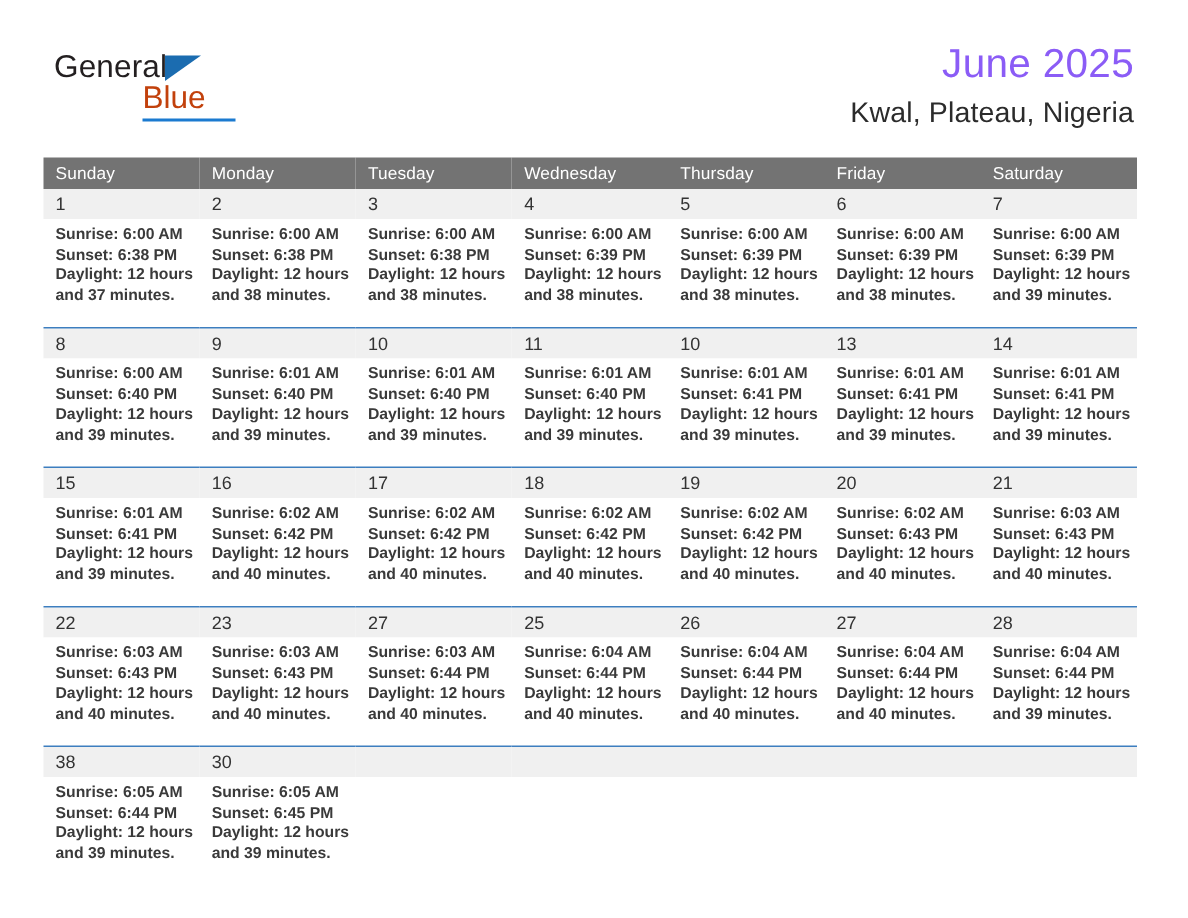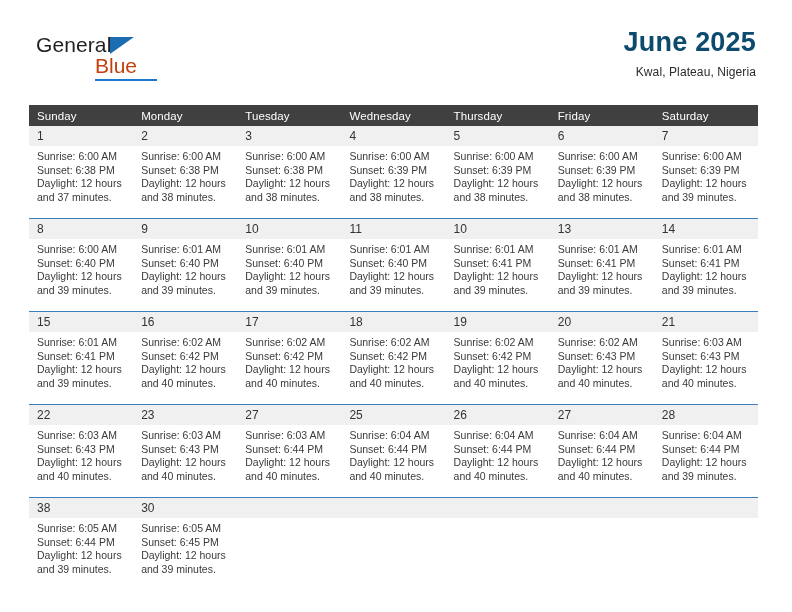--- a/index.html
+++ b/index.html
@@ -70,44 +70,44 @@
   }
 
   .title-block {
     position: absolute;
     right: 36px;
     top: 0;
     text-align: right;
   }
   .cal-title {
     font-size: 27px;
-    color: #0c4a6e;
+    color: #8b5cf6;
     line-height: 1.05;
-    font-weight: bold;
+    font-weight: normal;
     margin: 0;
     letter-spacing: 0.2px;
   }
   .cal-subtitle {
-    font-size: 12px;
+    font-size: 19px;
     color: #2b2b2b;
     margin-top: 9px;
     letter-spacing: 0.1px;
   }
 
   
   .calendar {
     position: absolute;
     left: 29px;
     top: 105px;
     width: 729px;
     border-collapse: collapse;
     table-layout: fixed;
   }
   .calendar th {
-    background: #404040;
+    background: #737373;
     color: #ffffff;
     font-size: 11.5px;
     font-weight: normal;
     text-align: left;
     padding: 4px 0 4px 8px;
     height: 13px;
     letter-spacing: 0.1px;
   }
   .daynum-row td {
     background: #f0f0f0;
@@ -122,20 +122,21 @@
     border-top: none;
   }
   .detail-row td {
     background: #ffffff;
     font-size: 10.5px;
     color: #3a3a3a;
     padding: 4px 6px 10px 8px;
     vertical-align: top;
     line-height: 13.6px;
     height: 58px;
+    font-weight: bold;
   }
   .detail-row td .line {
     white-space: nowrap;
   }
 </style>
 </head>
 <body>
 
 <div class="page">
 

